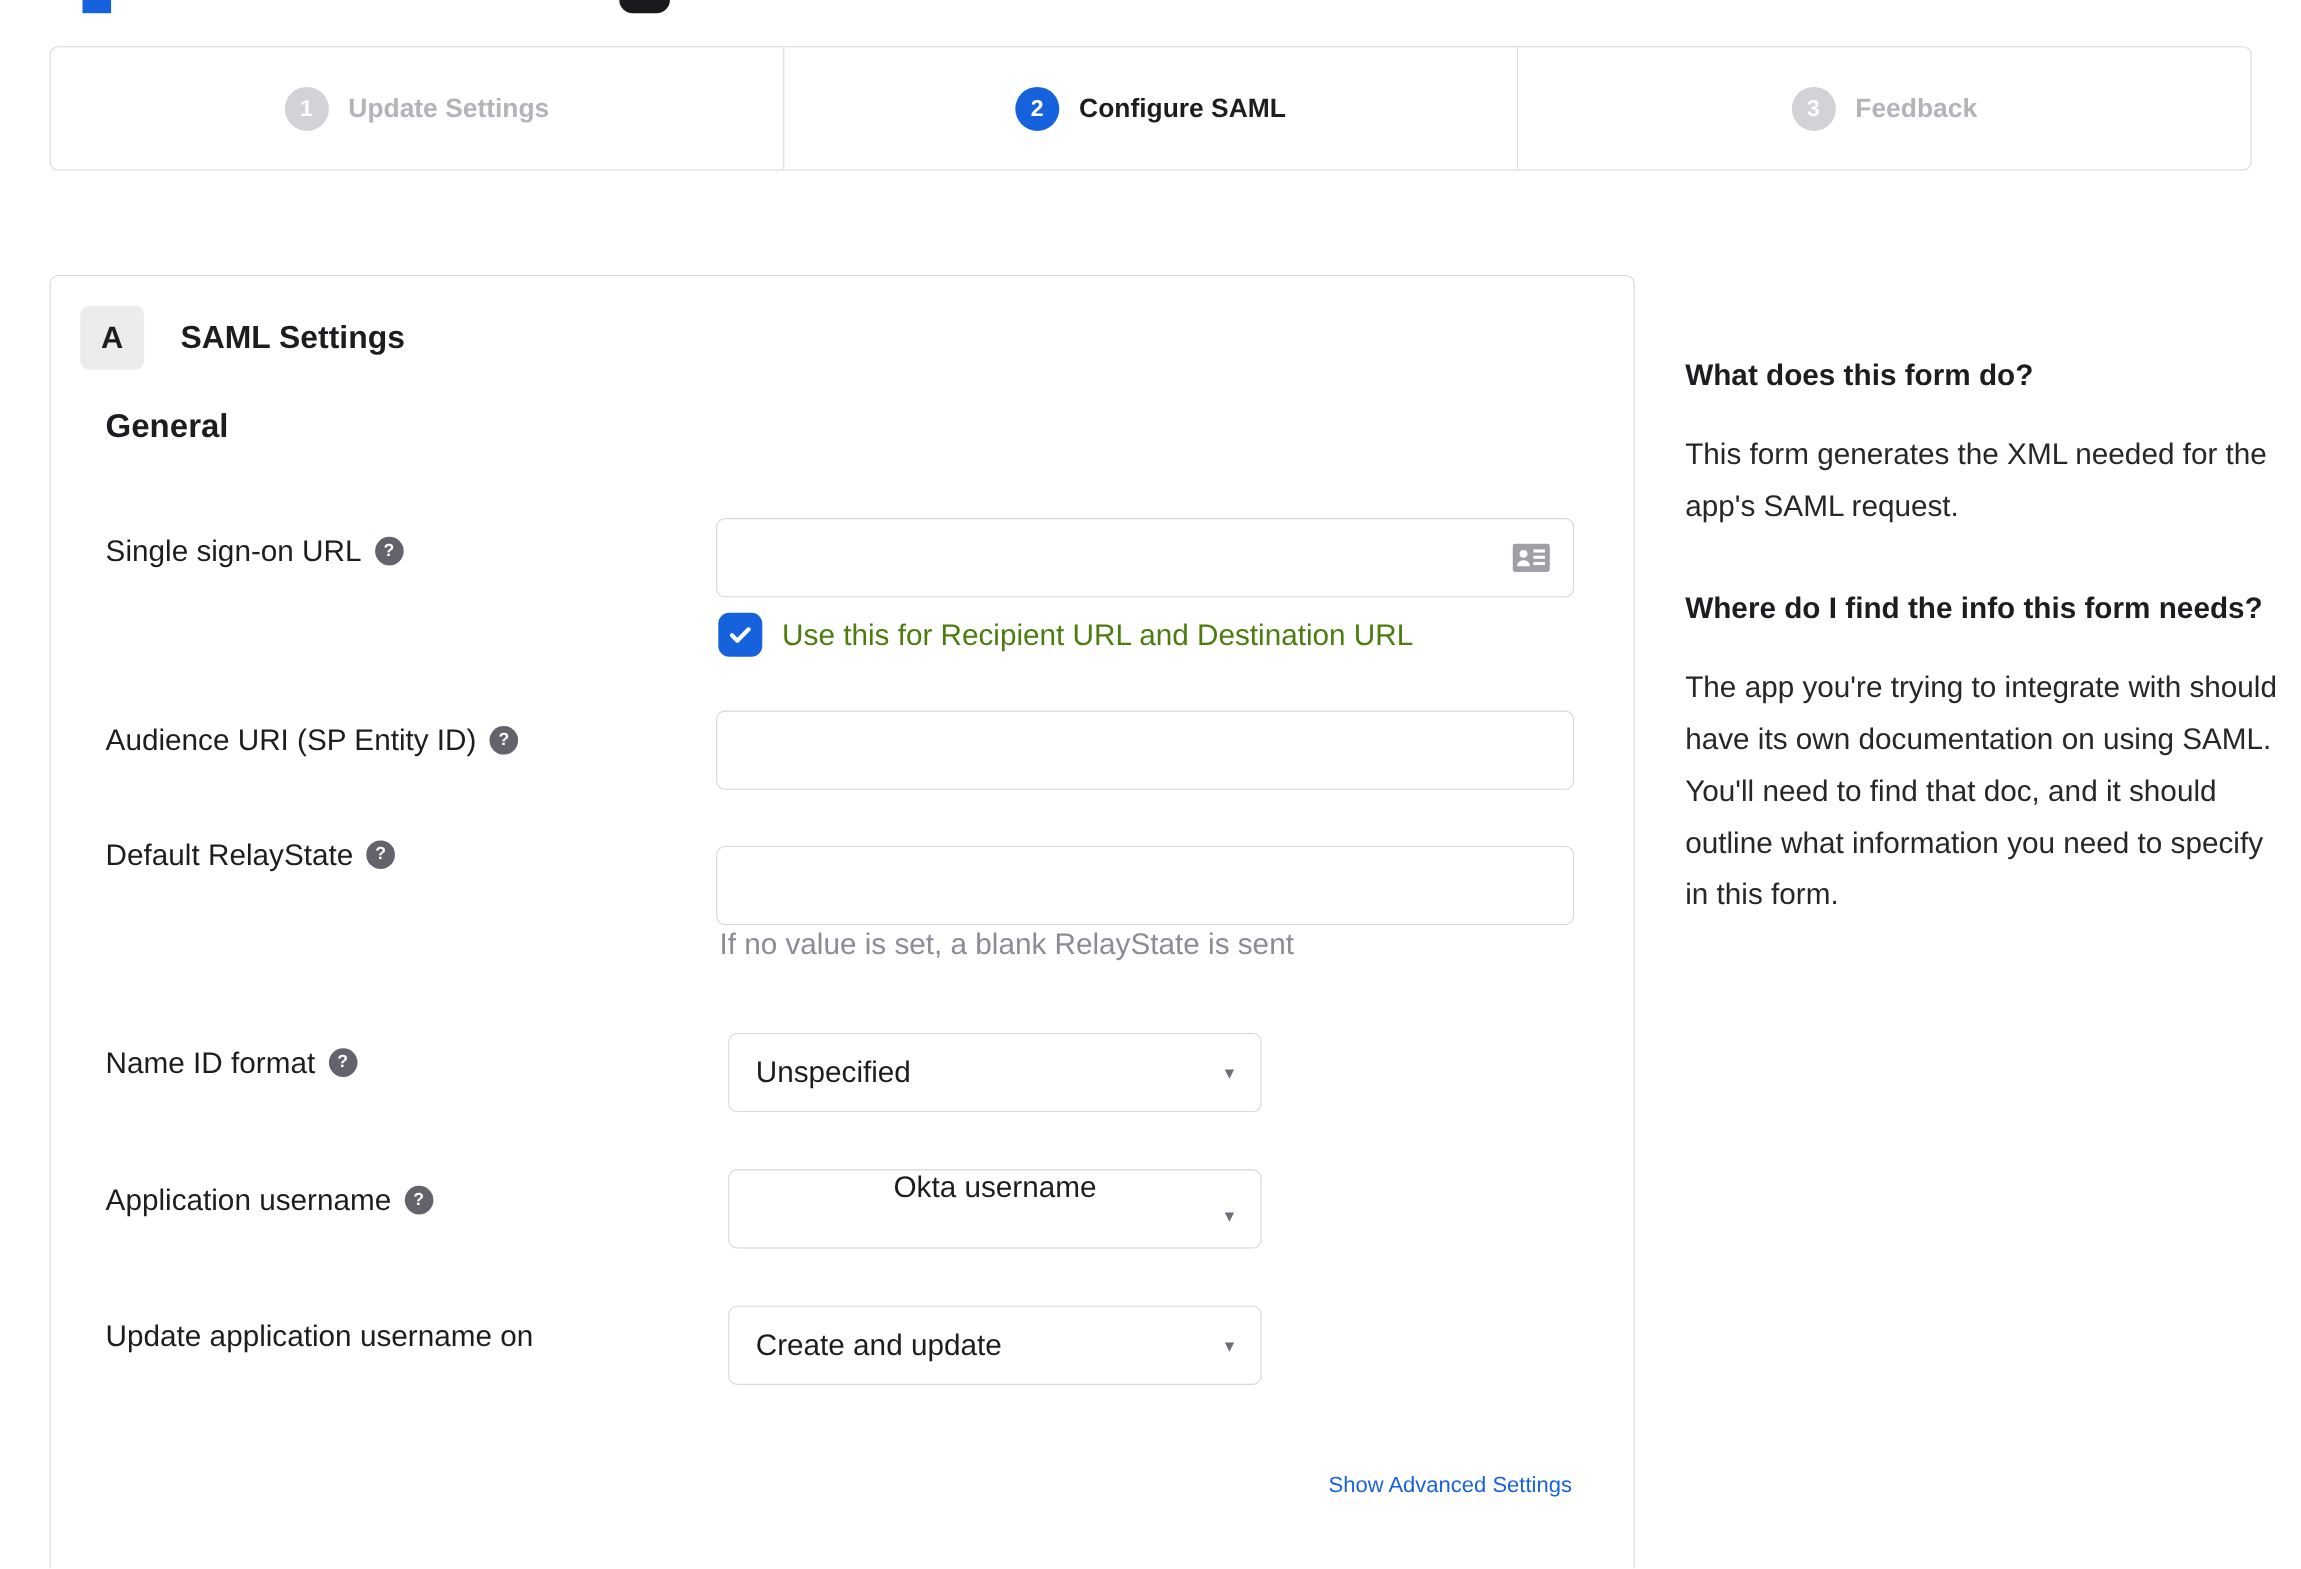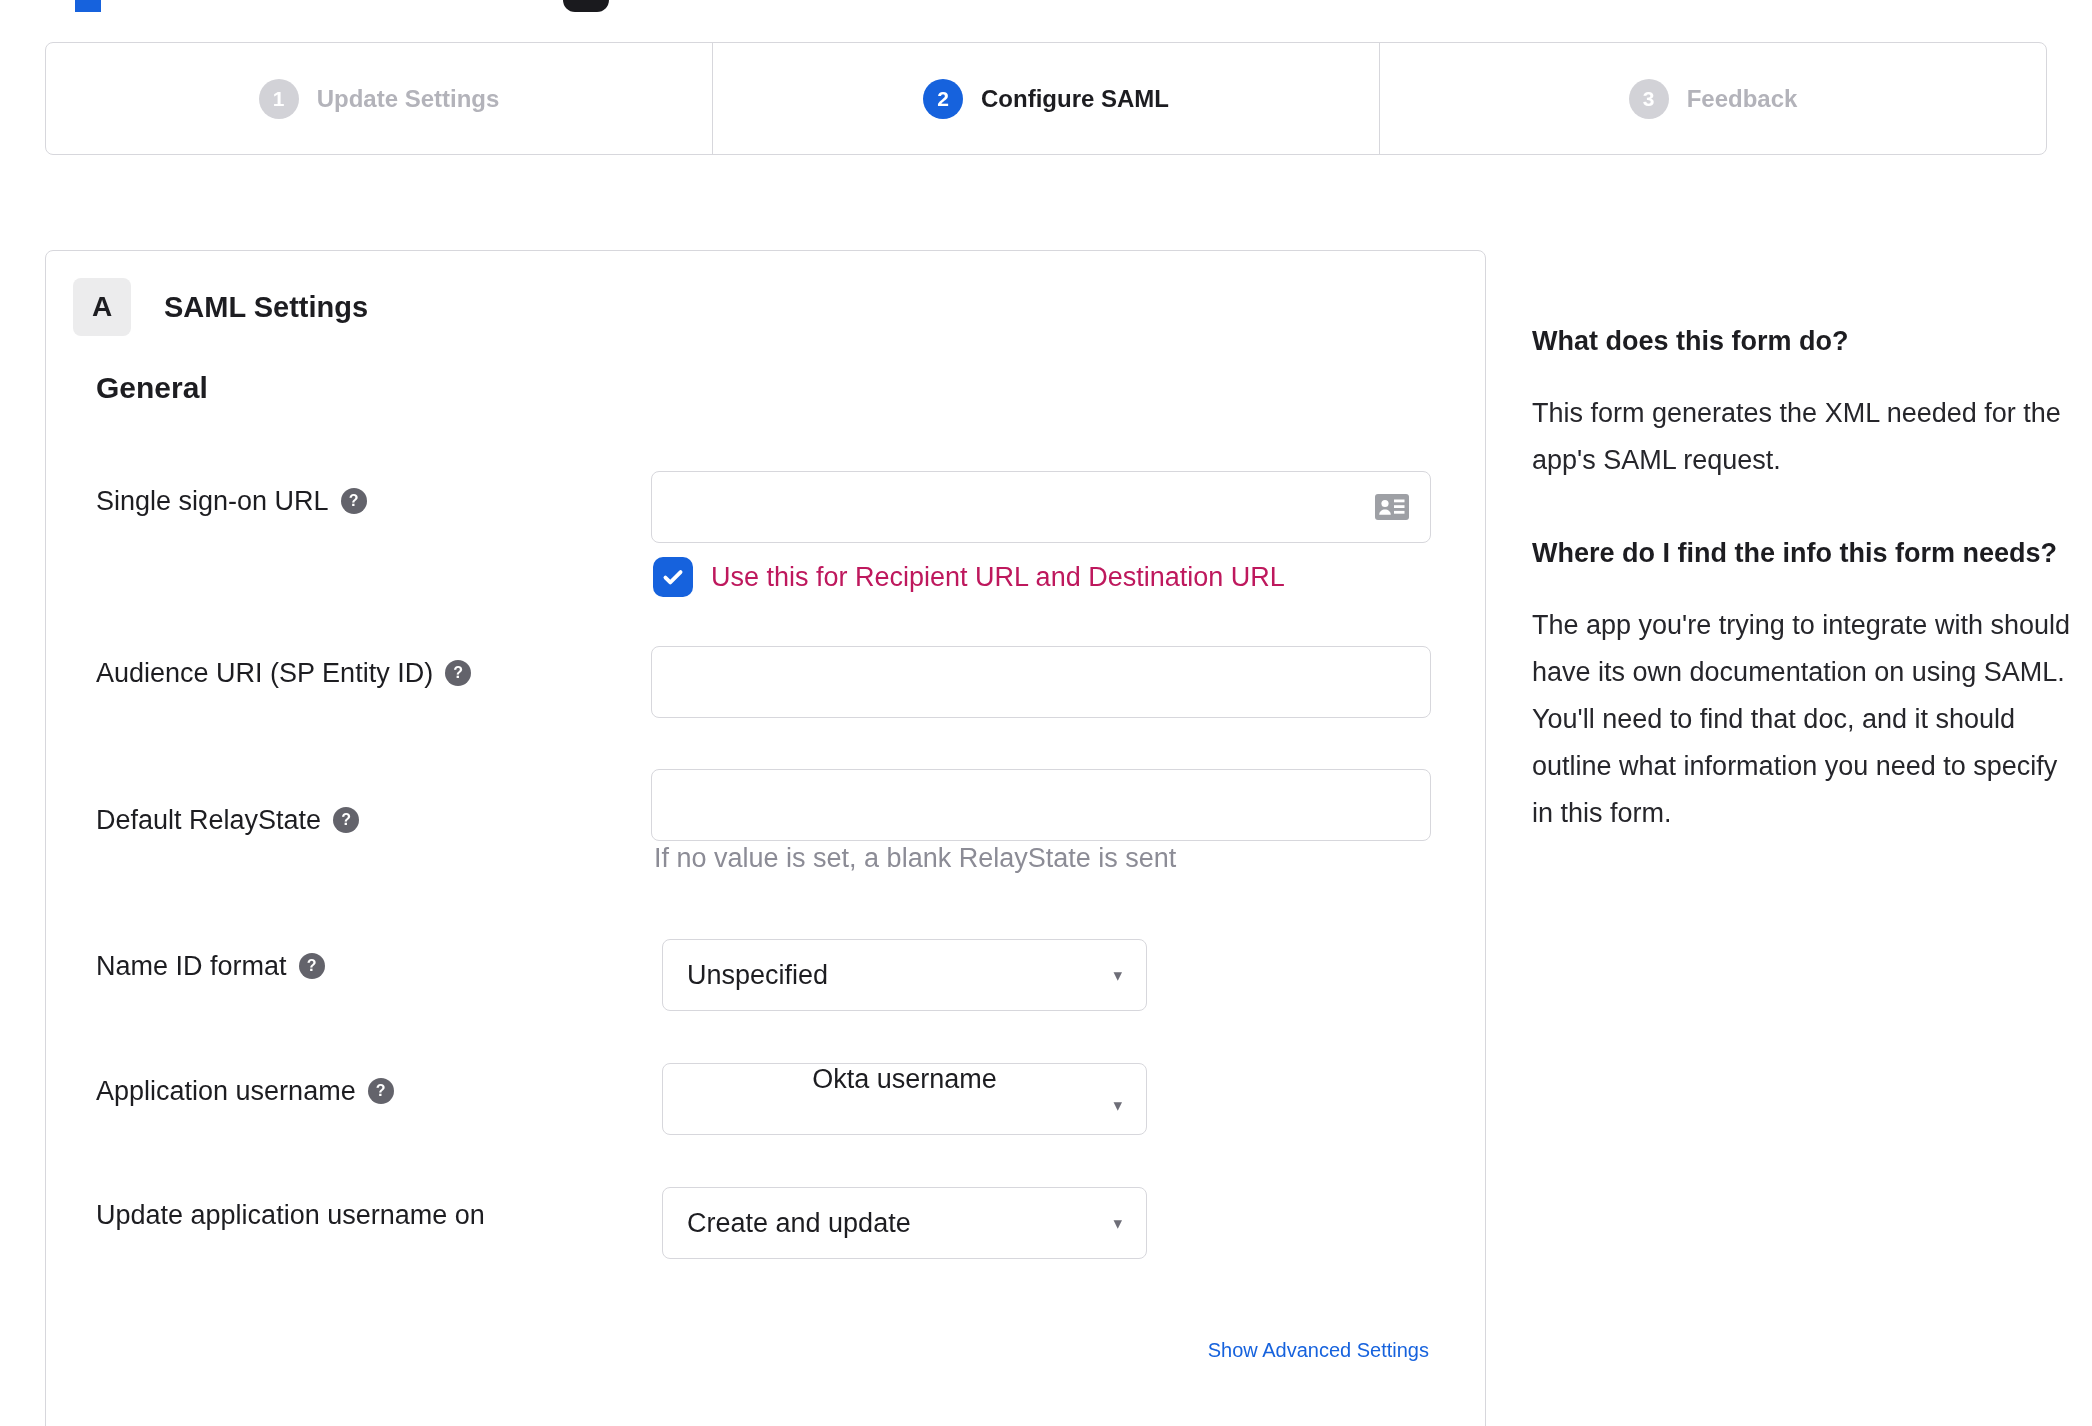--- a/index.html
+++ b/index.html
@@ -29,21 +29,21 @@
   .section-heading{position:absolute;left:50px;top:120px;font-size:30px;font-weight:700;color:#1d1d21;}
 
   .flabel{position:absolute;left:50px;height:40px;display:flex;align-items:center;gap:12px;font-size:27px;color:#1d1d21;}
   .help-icon{width:26px;height:26px;border-radius:50%;background:#63636b;color:#fff;font-size:16px;font-weight:700;display:flex;align-items:center;justify-content:center;cursor:pointer;flex:0 0 auto;}
 
   .tinput{position:absolute;left:605px;width:780px;height:72px;border:1px solid #d7d7dc;border-radius:8px;box-sizing:border-box;font-family:"Liberation Sans",sans-serif;font-size:27px;color:#1d1d21;padding:0 64px 0 22px;outline:none;background:#fff;}
   .input-icon{position:absolute;left:1329px;width:34px;height:26px;cursor:pointer;}
 
   .checkbox{position:absolute;left:607px;top:306px;width:40px;height:40px;border-radius:10px;background:#1662dd;display:flex;align-items:center;justify-content:center;cursor:pointer;}
   .checkbox svg{width:26px;height:26px;}
-  .cb-label{position:absolute;left:665px;top:306px;height:40px;display:flex;align-items:center;font-size:27px;color:#be185d;}
+  .cb-label{position:absolute;left:665px;top:306px;height:40px;display:flex;align-items:center;font-size:27px;color:#4d7c0f;}
 
   .hint{position:absolute;left:608px;top:592px;font-size:27px;color:#8c8c96;}
 
   .selectbox{position:absolute;left:605px;width:485px;height:72px;border:1px solid #d7d7dc;border-radius:8px;box-sizing:border-box;background:#fff;display:flex;align-items:center;padding:0 24px 0 24px;font-size:27px;color:#1d1d21;cursor:pointer;margin-left:11px;}
   .sel-arrow{margin-left:auto;font-size:17px;color:#6e6e78;}
 
   .adv-link{position:absolute;right:56px;top:1088px;font-size:20px;color:#1662dd;text-decoration:none;cursor:pointer;}
 
   
   .help-col{position:absolute;left:1532px;top:318px;width:548px;}
@@ -102,21 +102,21 @@
       </svg>
     </div>
     <div class="cb-label">Use this for Recipient URL and Destination URL</div>
 
     <div class="flabel" style="top:402px;">
       <span>Audience URI (SP Entity ID)</span>
       <span class="help-icon">?</span>
     </div>
     <input class="tinput" style="top: 395px; padding-right: 22px;" type="text" value="">
 
-    <div class="flabel" style="top:549px;align-items:center;">
+    <div class="flabel" style="top:506px;align-items:center;">
       <span>Default RelayState</span>
       <span class="help-icon">?</span>
     </div>
     <input class="tinput" style="top: 518px; padding-right: 22px;" type="text" value="">
     <div class="hint">If no value is set, a blank RelayState is sent</div>
 
     <div class="flabel" style="top:695px;">
       <span>Name ID format</span>
       <span class="help-icon">?</span>
     </div>

